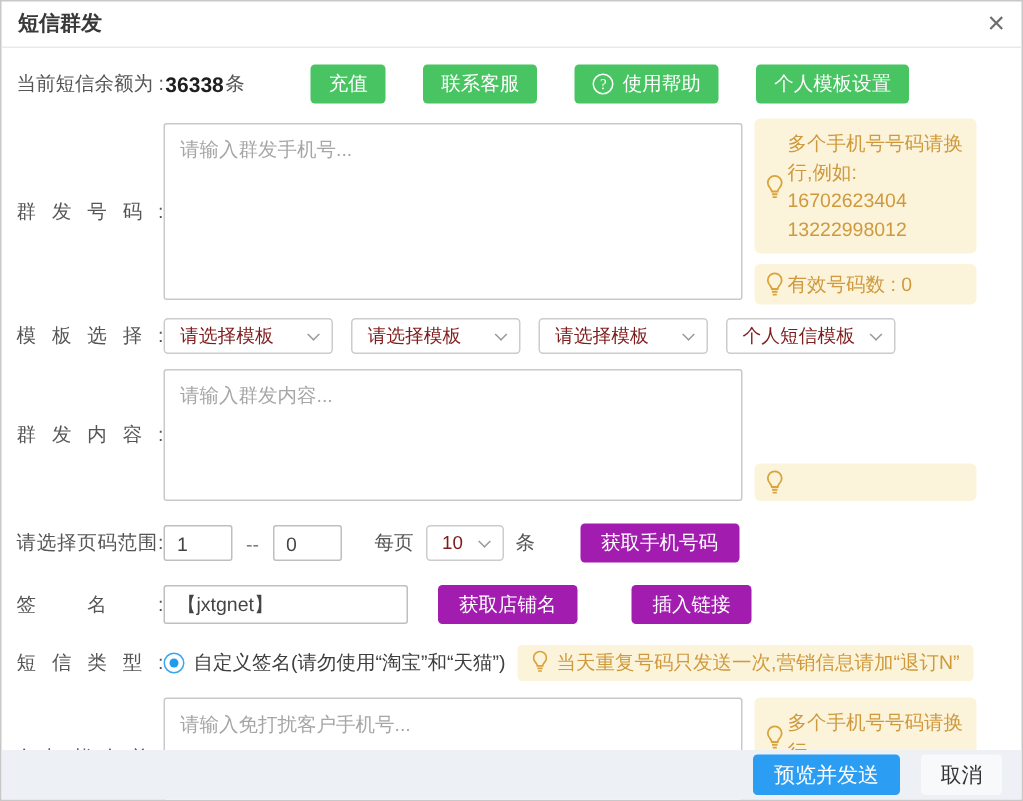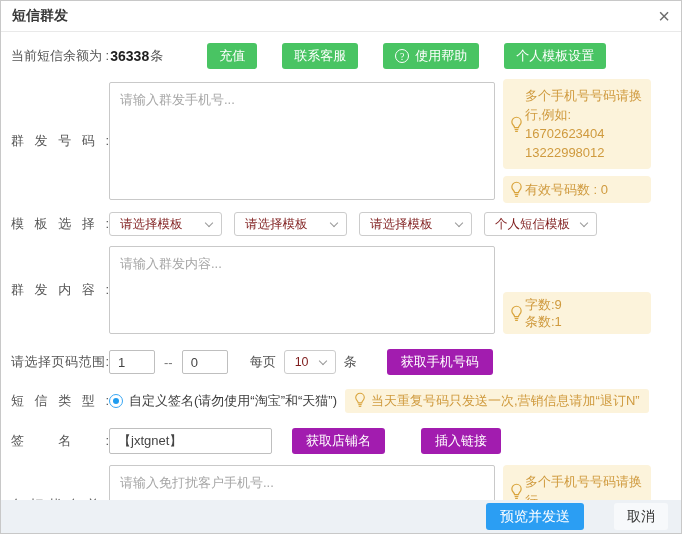--- a/index.html
+++ b/index.html
@@ -75,21 +75,21 @@
   
   .r-recip { margin-top:10px; align-items:center; }
   .r-tmpl  { margin-top:9px; align-items:center; }
   .r-cont  { margin-top:10px; align-items:center; }
   .r-dnd   { margin-top:11px; align-items:center; }
   .tips-top { align-self:flex-start; }
   .tips-bottom { align-self:flex-end; }
   
   .footer { position:absolute; left:0; right:0; bottom:0; height:33px; background:#edf1f5;
             display:flex; align-items:center; justify-content:flex-end;
-            padding:0 13px; gap:30px; }
+            padding:0 13px; gap:14px; }
   .btn-primary { background:#2b9ef3; height:27px; padding:0 14px; font-size:14px; }
   .btn-cancel { background:#f7f9fb; color:#333; height:27px; padding:0 13px;
                 font-size:14px; border:none; border-radius:3px; cursor:pointer;
                 font-family:inherit; }
 </style>
 </head>
 <body>
 
 <div class="dialog">
 
@@ -169,67 +169,63 @@
       <textarea style="height: 88px;" placeholder="请输入群发内容..."></textarea>
       <div class="tips-col tips-bottom">
         <div class="tipbox" style="padding-top:4px;padding-bottom:4px;line-height:17px;">
           <span class="bulb">
             <svg width="13" height="17" viewBox="0 0 14 18">
                 <path d="M7 1.2a5 5 0 0 0-5 5c0 1.9 1 3 1.8 3.9.6.7 1.1 1.4 1.1 2.3h4.2c0-.9.5-1.6 1.1-2.3C11 9.2 12 8.1 12 6.2a5 5 0 0 0-5-5z" fill="none" stroke="#d9a43c" stroke-width="1.3"></path>
                 <line x1="5" y1="14.4" x2="9" y2="14.4" stroke="#d9a43c" stroke-width="1.3"></line>
                 <line x1="5.5" y1="16.4" x2="8.5" y2="16.4" stroke="#d9a43c" stroke-width="1.3"></line>
               </svg>
           </span>
-          <span class="tiptext">
-            <div>字数:9</div>
-            <div>条数:1</div>
-          </span>
         </div>
       </div>
     </div>
 
     <div class="row prange">
       <span class="flabel">请选择页码范围:</span>
       <input type="text" class="pinput" value="1" style="">
       <span class="dash">--</span>
       <input type="text" class="pinput" value="0" style="">
       <span class="pertxt">每页</span>
       <div class="sel sel-small">
         <span class="txt">10</span>
         <span class="chev"></span>
       </div>
       <span class="unit">条</span>
       <button class="btn btn-blue fetch">获取手机号码</button>
+    </div>
+
+    <div class="row sigrow">
+      <span class="flabel">签名:</span>
+      <input type="text" class="sig-input" value="【jxtgnet】" style="">
+      <button class="btn btn-blue shopbtn">获取店铺名</button>
+      <button class="btn btn-blue linkbtn">插入链接</button>
     </div>
 
     <div class="row smstype">
       <span class="flabel">短信类型:</span>
       <span class="radio">
         <span class="dot"></span>
       </span>
       <span class="radio-lbl">自定义签名(请勿使用“淘宝”和“天猫”)</span>
       <span class="inline-tip">
         <span class="bulb">
           <svg width="12" height="16" viewBox="0 0 14 18">
               <path d="M7 1.2a5 5 0 0 0-5 5c0 1.9 1 3 1.8 3.9.6.7 1.1 1.4 1.1 2.3h4.2c0-.9.5-1.6 1.1-2.3C11 9.2 12 8.1 12 6.2a5 5 0 0 0-5-5z" fill="none" stroke="#d9a43c" stroke-width="1.3"></path>
               <line x1="5" y1="14.4" x2="9" y2="14.4" stroke="#d9a43c" stroke-width="1.3"></line>
               <line x1="5.5" y1="16.4" x2="8.5" y2="16.4" stroke="#d9a43c" stroke-width="1.3"></line>
             </svg>
         </span>
         <span>当天重复号码只发送一次,营销信息请加“退订N”</span>
       </span>
     </div>
 
-    <div class="row sigrow">
-      <span class="flabel">签名:</span>
-      <input type="text" class="sig-input" value="【jxtgnet】" style="">
-      <button class="btn btn-blue shopbtn">获取店铺名</button>
-      <button class="btn btn-blue linkbtn">插入链接</button>
-    </div>
-
     <div class="row r-dnd">
       <span class="flabel">免打扰名单:</span>
       <textarea style="height: 80px;" placeholder="请输入免打扰客户手机号..."></textarea>
       <div class="tips-col tips-top">
         <div class="tipbox">
           <span class="bulb">
             <svg width="13" height="17" viewBox="0 0 14 18">
                 <path d="M7 1.2a5 5 0 0 0-5 5c0 1.9 1 3 1.8 3.9.6.7 1.1 1.4 1.1 2.3h4.2c0-.9.5-1.6 1.1-2.3C11 9.2 12 8.1 12 6.2a5 5 0 0 0-5-5z" fill="none" stroke="#d9a43c" stroke-width="1.3"></path>
                 <line x1="5" y1="14.4" x2="9" y2="14.4" stroke="#d9a43c" stroke-width="1.3"></line>
                 <line x1="5.5" y1="16.4" x2="8.5" y2="16.4" stroke="#d9a43c" stroke-width="1.3"></line>

